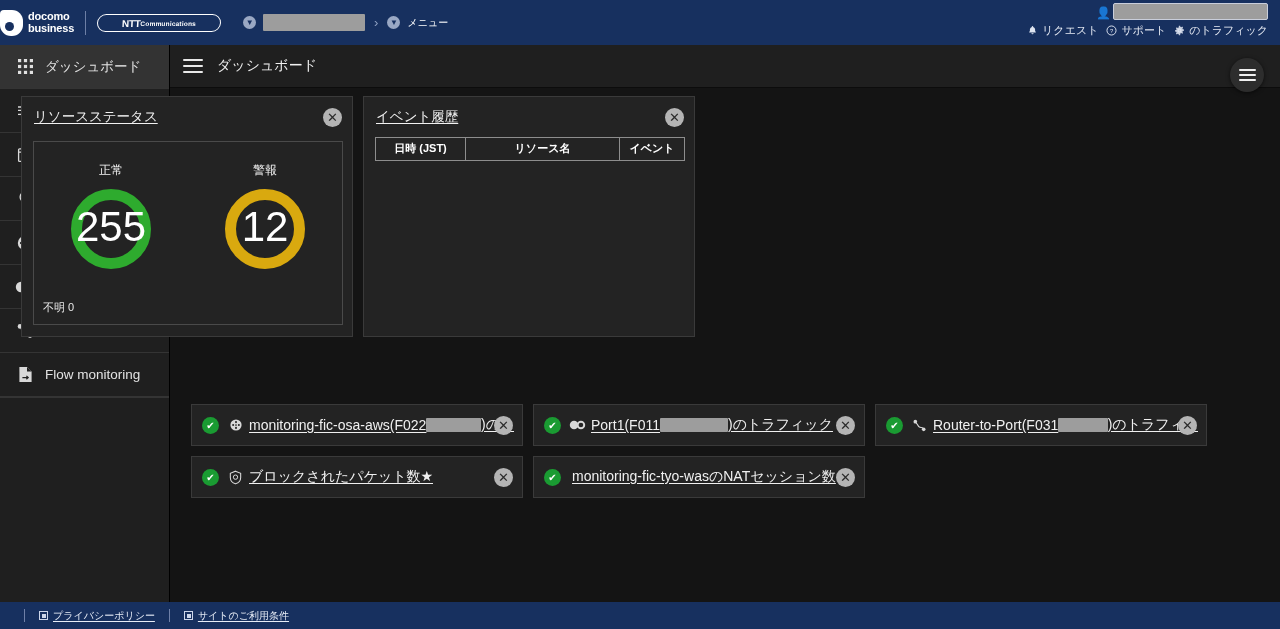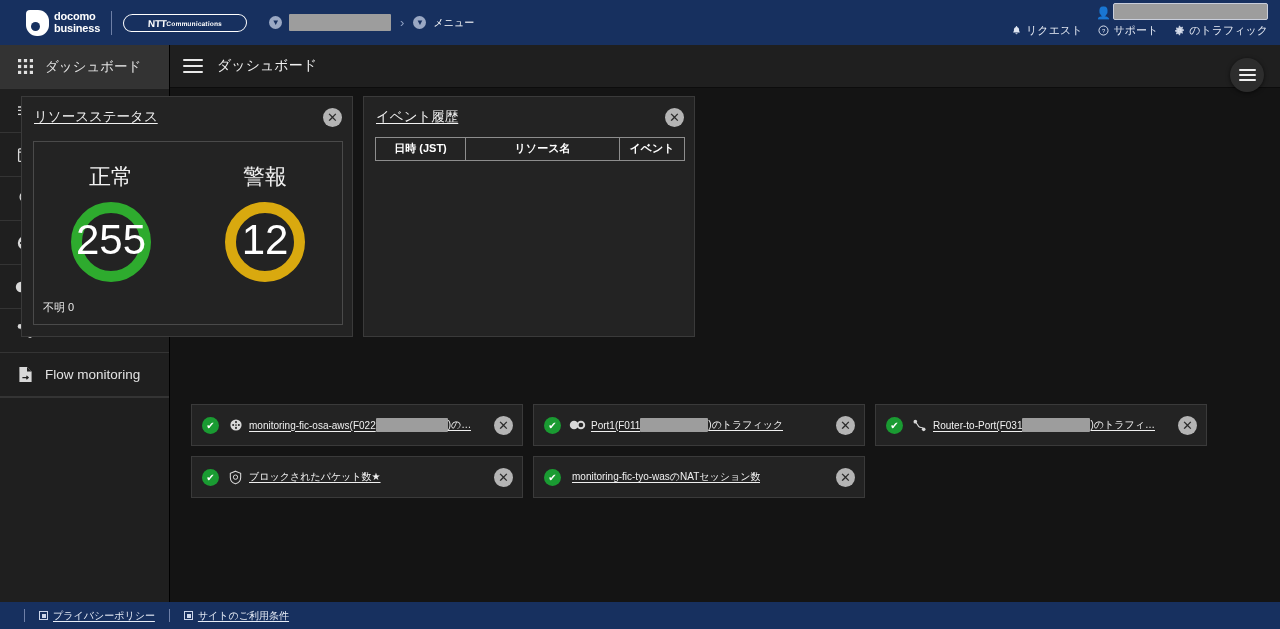--- a/index.html
+++ b/index.html
@@ -11,21 +11,21 @@
     background: #141414;
     font-family: "Liberation Sans", "DejaVu Sans", sans-serif;
   }
   .app { position: relative; width: 1280px; height: 629px; }
 
   
   .topbar {
     position: absolute; top: 0; left: 0; width: 1280px; height: 45px;
     background: #17305f; display: flex; align-items: center;
   }
-  .brand { display: flex; align-items: center; height: 45px; padding-left: 26px; }
+  .brand { display: flex; align-items: center; height: 45px; }
   .logo-d {
     width: 23px; height: 26px; background: #fff; color: #17305f;
     border-radius: 4px 11px 11px 11px; position: relative;
   }
   .logo-d::after {
     content: ""; position: absolute; left: 5px; top: 12px;
     width: 9px; height: 9px; border-radius: 50%; background: #17305f;
   }
   .logo-words { margin-left: 5px; color: #fff; font-size: 11px; line-height: 11.5px;
     font-weight: bold; letter-spacing: -0.2px; }
@@ -56,21 +56,21 @@
     background: #9d9d9d; border: 1px solid #c9cedb; border-radius: 2px;
     width: 155px; height: 17px;
   }
   .user-icon {
     position: absolute; left: -18px; top: 0px; width: 16px; height: 17px;
     background: #17305f; color: #cfd7e8; font-size: 12px;
     display: flex; align-items: center; justify-content: center;
   }
   .top-links {
     position: absolute; right: 4px; top: 23px; display: flex; align-items: flex-start;
-    gap: 16px; color: #e7ebf4; font-size: 11px;
+    gap: 8px; color: #e7ebf4; font-size: 11px;
   }
   .top-link { display: flex; align-items: center; gap: 4px; white-space: nowrap; }
   .top-link svg { display: block; }
 
   
   .sidebar {
     position: absolute; left: 0; top: 45px; width: 170px; height: 557px;
     background: #1f1f1f; border-right: 1px solid #000;
   }
   .side-item {
@@ -125,21 +125,21 @@
   }
   .panel-close span { transform: translateY(-0.5px); }
 
   .status-box {
     position: absolute; left: 11px; top: 44px; width: 310px; height: 184px;
     border: 1px solid #4a4a4a;
   }
   .status-cols { display: flex; height: 100%; }
   .status-col { flex: 1; display: flex; flex-direction: column; align-items: center;
     padding-top: 20px; }
-  .status-col .cap { color: #f2f2f2; font-size: 22px; margin-bottom: 10px; }
+  .status-col .cap { color: #f2f2f2; font-size: 12px; margin-bottom: 10px; }
   .ring {
     width: 80px; height: 80px; border-radius: 50%;
     display: flex; align-items: center; justify-content: center;
     color: #fff; font-size: 42px; font-weight: 400; line-height: 1;
   }
   .ring span { transform: translateY(-2px); }
   .unknown {
     position: absolute; left: 9px; bottom: 9px; color: #e7e7e7; font-size: 11px;
   }
 
@@ -164,21 +164,21 @@
   .card-w1 { width: 332px; }
   .card-w3 { width: 332px; }
   .ok-badge {
     width: 17px; height: 17px; min-width: 17px; border-radius: 50%;
     background: #1a9b32; color: #fff; display: flex; align-items: center;
     justify-content: center; font-size: 10px; font-weight: bold;
   }
   .card-ico { width: 19px; min-width: 19px; display: flex; align-items: center;
     justify-content: center; color: #d8d8d8; margin-left: 7px; }
   .card-link {
-    color: #f0f0f0; font-size: 10px; text-decoration: underline;
+    color: #f0f0f0; font-size: 14px; text-decoration: underline;
     text-underline-offset: 2px; white-space: nowrap; overflow: hidden;
     display: flex; align-items: center; margin-left: 4px;
   }
   .card-close {
     position: absolute; right: 9px; top: 11px; width: 19px; height: 19px;
     border-radius: 50%; background: #b4b4b4; color: #2a2a2a;
     display: flex; align-items: center; justify-content: center;
     font-size: 13px; font-weight: bold; line-height: 1;
   }
   .card-close span { transform: translateY(-0.5px); }

